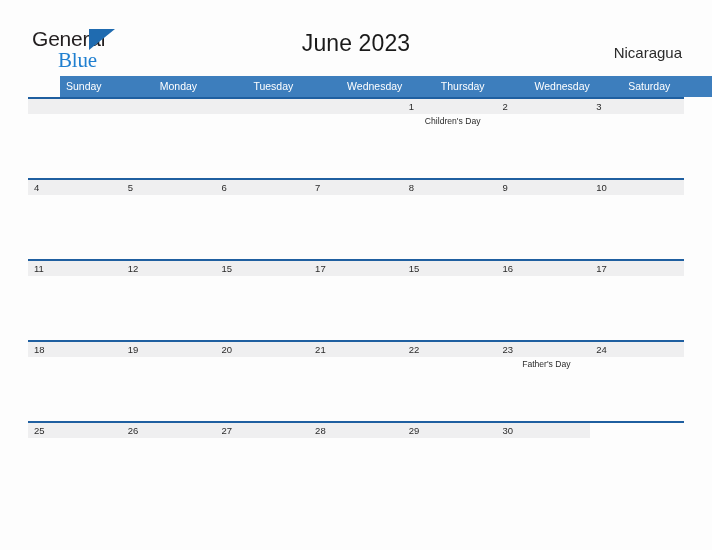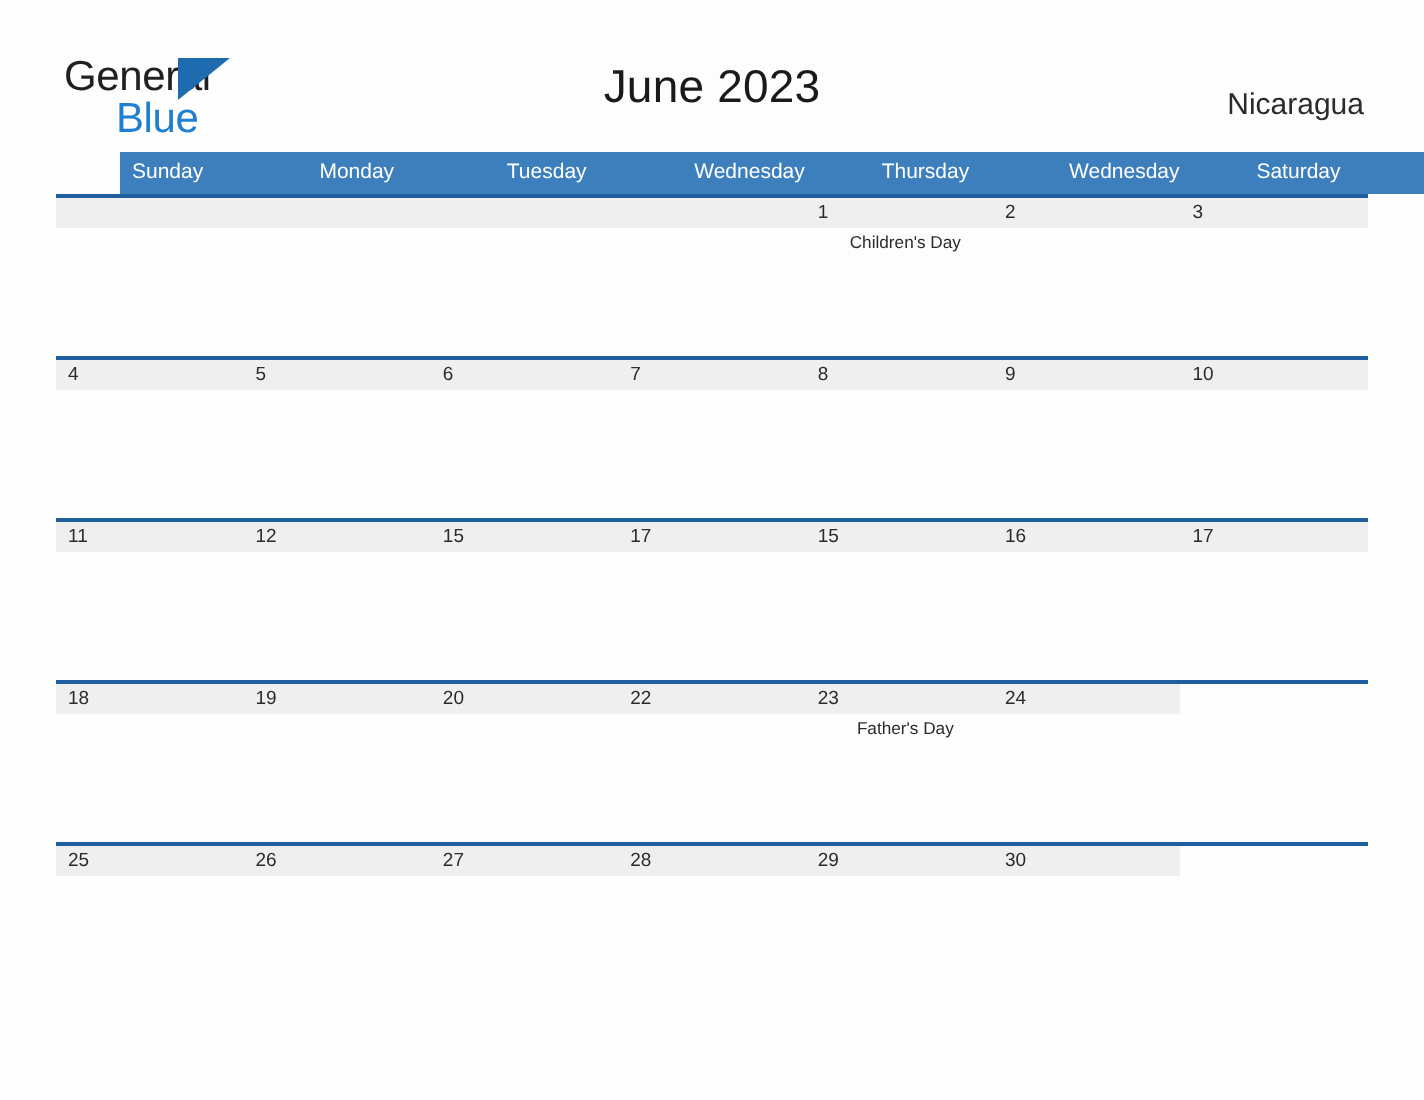--- a/index.html
+++ b/index.html
@@ -62,21 +62,21 @@
     border-left: 26px solid #1f6bb0;
     border-bottom: 21px solid transparent;
   }
   .logo-blue {
     position: absolute;
     left: 26px;
     top: 21px;
     font-size: 21px;
     letter-spacing: -0.2px;
     color: #1f7fd0;
-    font-family: Liberation Sans, sans-serif;
+    font-family: Liberation Serif, serif;
   }
 
   .cal-title {
     position: absolute;
     left: 0;
     top: 30px;
     width: 712px;
     text-align: center;
     font-size: 23px;
     color: #1a1a1a;
@@ -292,20 +292,23 @@
             <div class="cell">
               <div class="datebar">18</div>
             </div>
             <div class="cell">
               <div class="datebar">19</div>
             </div>
             <div class="cell">
               <div class="datebar">20</div>
             </div>
             <div class="cell">
+              <div class="datebar">21</div>
+            </div>
+            <div class="cell">
               <div class="datebar">22</div>
             </div>
             <div class="cell">
               <div class="datebar">23</div>
               <div class="events">
                 <div class="event">Father's Day</div>
               </div>
             </div>
             <div class="cell">
               <div class="datebar">24</div>

